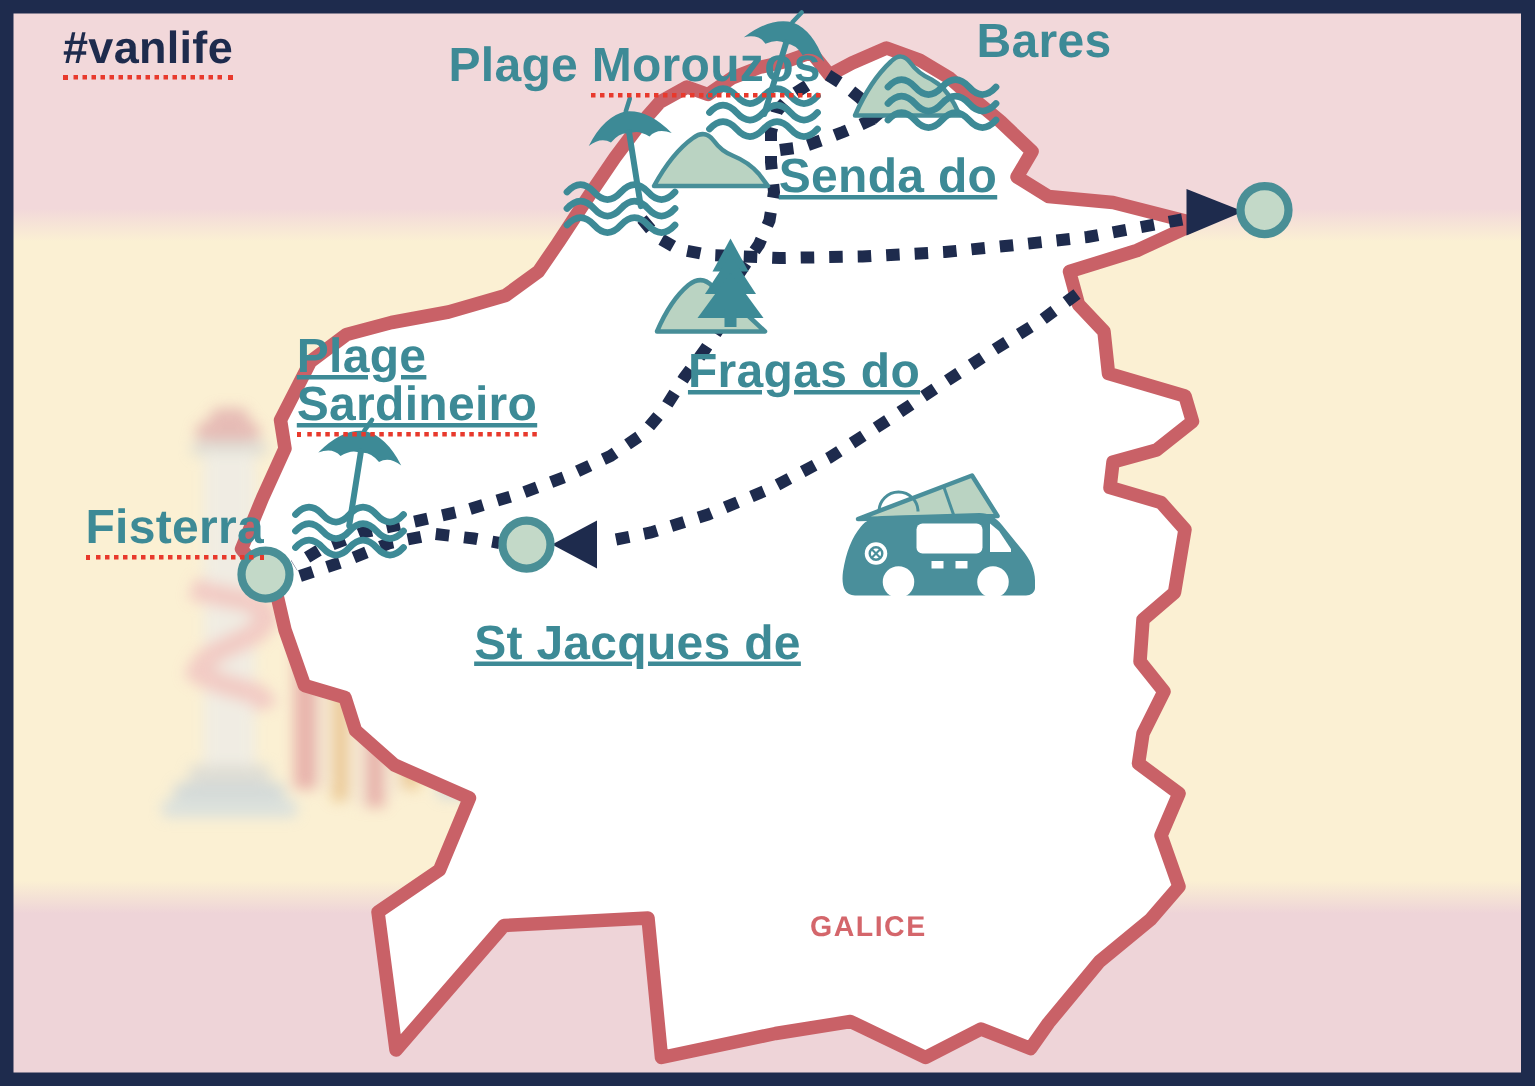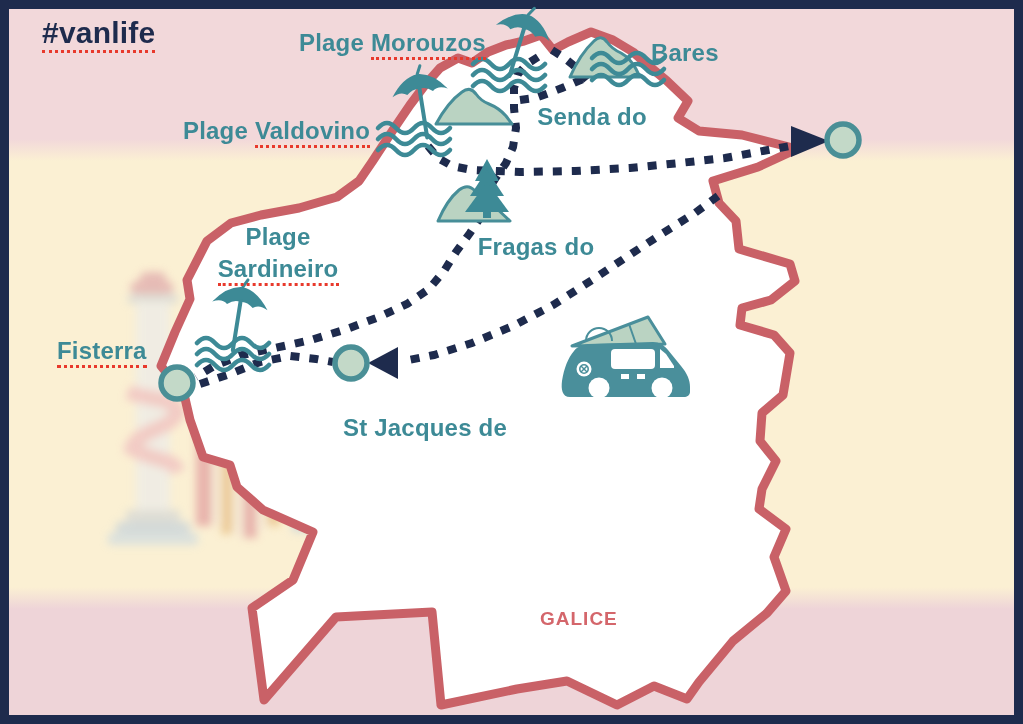--- a/index.html
+++ b/index.html
@@ -9,24 +9,24 @@
   }
   #flag{
     position:absolute;inset:9px;
     background:linear-gradient(180deg,
       #f2d8da 0px,#f2d8da 130px,
       #fbf0d3 152px,#fbf0d3 578px,
       #eed4d8 600px,#eed4d8 100%);
   }
   svg{position:absolute;left:0;top:0;}
   .lbl{
-    position:absolute;font-weight:bold;color:#3d8a96;font-size:24px;
+    position:absolute;font-weight:bold;color:#3d8a96;font-size:32px;
     white-space:nowrap;line-height:30px;letter-spacing:.2px;
   }
-  .lbl2{text-align:center;transform:translateX(-50%);line-height:32px;}
+  .lbl2{transform:translateX(-50%);line-height:32px;text-decoration:underline;}
   .uline{border-bottom:3px dotted #e8392c;padding-bottom:1px;}
   .navy{color:#1e2b4d;font-size:30px;}
   .coral{color:#d4666b;font-size:19px;letter-spacing:1px;}
 </style>
 </head>
 <body>
 
 <div id="stage">
   <div id="flag"></div>
 
@@ -152,28 +152,24 @@
 
   <div class="lbl navy" style="left:42px;top:18px">
     <span class="uline">#vanlife</span>
   </div>
 
   <div class="lbl" style="left:299px;top:28px">
     <span>Plage</span>
     <span class="uline">Morouzos</span>
   </div>
 
-  <div class="lbl" style="left:651px;top:38px">
+  <div class="lbl" style="left:651px;top:12px">
     <span>Bares</span>
   </div>
 
-  <div class="lbl" style="left:183px;top:116px">
-    <span>Plage</span>
-    <span class="uline">Valdovino</span>
-  </div>
 
   <div class="lbl lbl2" style="left:592px;top:101px">
     <div>Senda do</div>
   </div>
 
   <div class="lbl lbl2" style="left:536px;top:231px">
     <div>Fragas do</div>
   </div>
 
   <div class="lbl lbl2" style="left:278px;top:221px">

